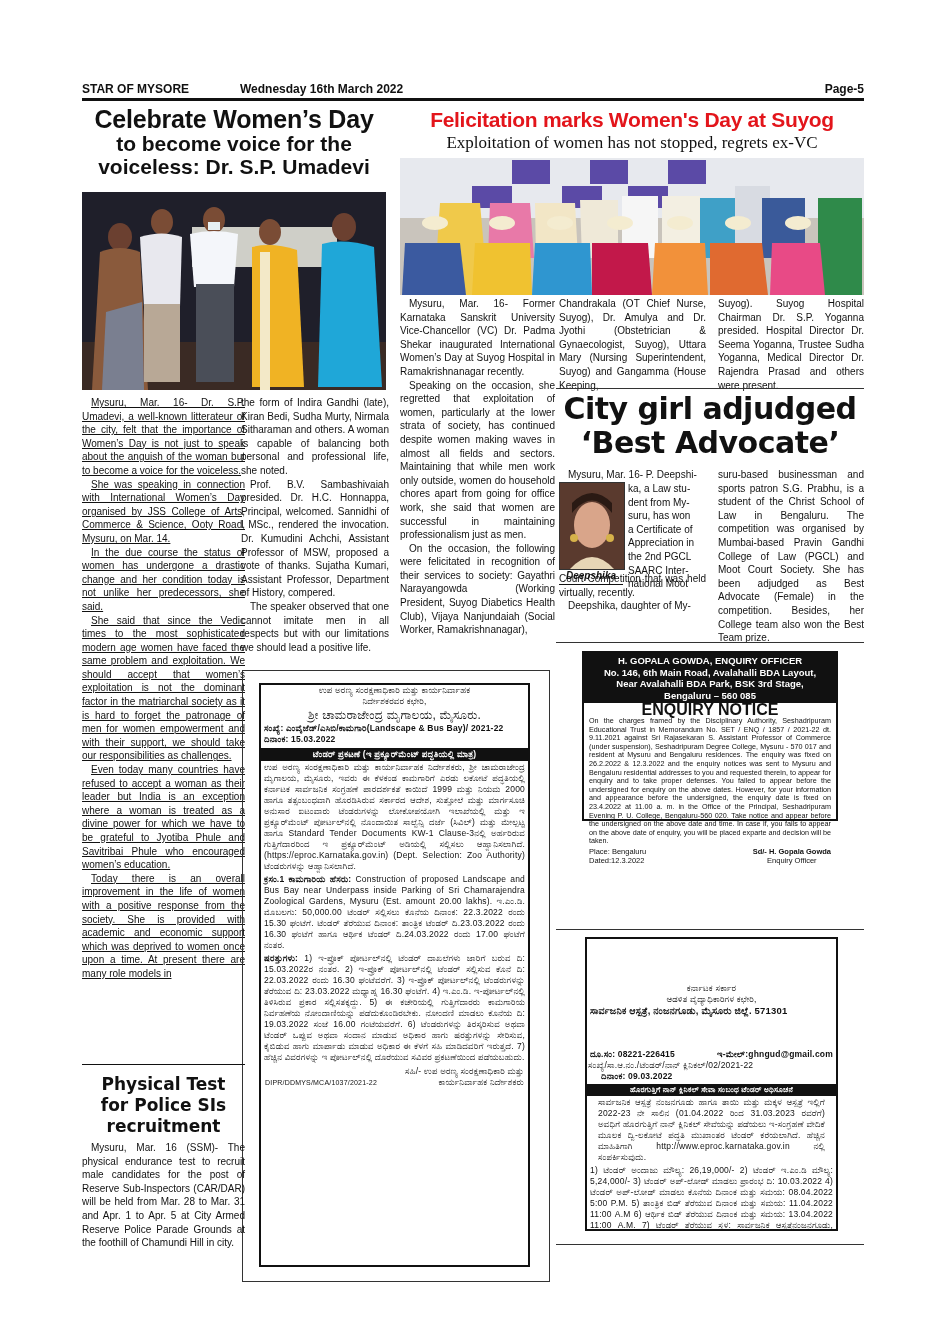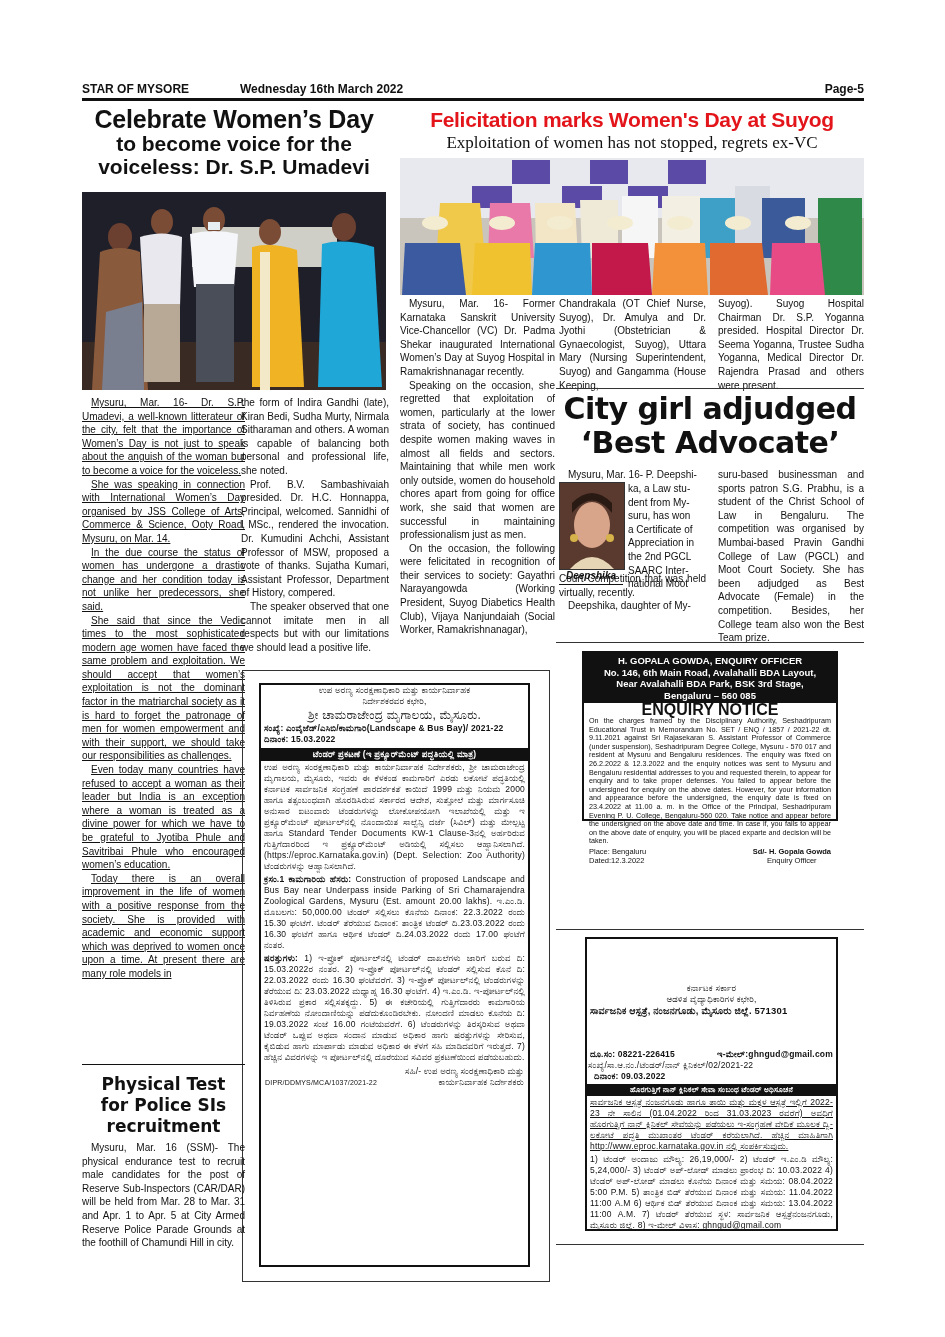--- a/index.html
+++ b/index.html
@@ -229,23 +229,23 @@
   <div class="kn" style="text-align:center;font-size:8.5px;line-height:11px;margin-top:44px;">
     <div>ಕರ್ನಾಟಕ ಸರ್ಕಾರ</div>
     <div>ಆಡಳಿತ ವೈದ್ಯಾಧಿಕಾರಿಗಳ ಕಛೇರಿ,</div>
   </div>
   <div class="kn" style="font-weight:bold;font-size:9.5px;line-height:12px;padding:0 3px;">ಸಾರ್ವಜನಿಕ ಆಸ್ಪತ್ರೆ, ನಂಜನಗೂಡು, ಮೈಸೂರು ಜಿಲ್ಲೆ. 571301</div>
   <div class="ad kn" style="display:flex;justify-content:space-between;font-weight:bold;padding:0 3px;margin-top:32px;">
     <span>ದೂ.ಸಂ: 08221-226415</span>
     <span>ಇ-ಮೇಲ್:ghngud@gmail.com</span>
   </div>
   <div class="ad kn" style="padding:0 1px;">ಸಂಖ್ಯೆ/ಸಾ.ಆ.ನಂ./ಟೆಂಡರ್/ನಾನ್ ಕ್ಲಿನಿಕಲ್/02/2021-22</div>
-  <div class="ad kn" style="padding:0 7px;font-weight:bold;">ದಿನಾಂಕ: 09.03.2022</div>
+  <div class="ad kn" style="padding:0 14px;font-weight:bold;">ದಿನಾಂಕ: 09.03.2022</div>
   <div class="blackbar kn" style="font-size:7.5px;line-height:12px;margin-top:2px;">ಹೊರಗುತ್ತಿಗೆ ನಾನ್ ಕ್ಲಿನಿಕಲ್ ಸೇವಾ ಸಂಬಂಧ ಟೆಂಡರ್ ಅಧಿಸೂಚನೆ</div>
-  <div class="ad kn" style="padding:1px 3px;text-align:justify;text-decoration:underline;">ಸಾರ್ವಜನಿಕ ಆಸ್ಪತ್ರೆ ನಂಜನಗೂಡು ಹಾಗೂ ತಾಯಿ ಮತ್ತು ಮಕ್ಕಳ ಆಸ್ಪತ್ರೆ ಇಲ್ಲಿಗೆ 2022-23 ನೇ ಸಾಲಿನ (01.04.2022 ರಿಂದ 31.03.2023 ರವರೆಗೆ) ಅವಧಿಗೆ ಹೊರಗುತ್ತಿಗೆ ನಾನ್ ಕ್ಲಿನಿಕಲ್ ಸೇವೆಯನ್ನು ಪಡೆಯಲು ಇ-ಸಂಗ್ರಹಣೆ ವೇದಿಕೆ ಮೂಲಕ ದ್ವಿ-ಲಕೋಟೆ ಪದ್ಧತಿ ಮುಖಾಂತರ ಟೆಂಡರ್ ಕರೆಯಲಾಗಿದೆ. ಹೆಚ್ಚಿನ ಮಾಹಿತಿಗಾಗಿ http://www.eproc.karnataka.gov.in ನಲ್ಲಿ ಸಂಪರ್ಕಿಸುವುದು.</div>
+  <div class="ad kn" style="padding:1px 11px;text-align:justify;">ಸಾರ್ವಜನಿಕ ಆಸ್ಪತ್ರೆ ನಂಜನಗೂಡು ಹಾಗೂ ತಾಯಿ ಮತ್ತು ಮಕ್ಕಳ ಆಸ್ಪತ್ರೆ ಇಲ್ಲಿಗೆ 2022-23 ನೇ ಸಾಲಿನ (01.04.2022 ರಿಂದ 31.03.2023 ರವರೆಗೆ) ಅವಧಿಗೆ ಹೊರಗುತ್ತಿಗೆ ನಾನ್ ಕ್ಲಿನಿಕಲ್ ಸೇವೆಯನ್ನು ಪಡೆಯಲು ಇ-ಸಂಗ್ರಹಣೆ ವೇದಿಕೆ ಮೂಲಕ ದ್ವಿ-ಲಕೋಟೆ ಪದ್ಧತಿ ಮುಖಾಂತರ ಟೆಂಡರ್ ಕರೆಯಲಾಗಿದೆ. ಹೆಚ್ಚಿನ ಮಾಹಿತಿಗಾಗಿ http://www.eproc.karnataka.gov.in ನಲ್ಲಿ ಸಂಪರ್ಕಿಸುವುದು.</div>
   <div class="ad kn" style="padding:1px 3px;text-align:justify;">1) ಟೆಂಡರ್ ಅಂದಾಜು ಮೌಲ್ಯ: 26,19,000/- 2) ಟೆಂಡರ್ ಇ.ಎಂ.ಡಿ ಮೌಲ್ಯ: 5,24,000/- 3) ಟೆಂಡರ್ ಅಪ್-ಲೋಡ್ ಮಾಡಲು ಪ್ರಾರಂಭ ದಿ: 10.03.2022 4) ಟೆಂಡರ್ ಅಪ್-ಲೋಡ್ ಮಾಡಲು ಕೊನೆಯ ದಿನಾಂಕ ಮತ್ತು ಸಮಯ: 08.04.2022 5:00 P.M. 5) ತಾಂತ್ರಿಕ ಬಿಡ್ ತೆರೆಯುವ ದಿನಾಂಕ ಮತ್ತು ಸಮಯ: 11.04.2022 11:00 A.M 6) ಆರ್ಥಿಕ ಬಿಡ್ ತೆರೆಯುವ ದಿನಾಂಕ ಮತ್ತು ಸಮಯ: 13.04.2022 11:00 A.M. 7) ಟೆಂಡರ್ ತೆರೆಯುವ ಸ್ಥಳ: ಸಾರ್ವಜನಿಕ ಆಸ್ಪತ್ರೆನಂಜನಗೂಡು, ಮೈಸೂರು ಜಿಲ್ಲೆ. 8) ಇ-ಮೇಲ್ ವಿಳಾಸ: ghngud@gmail.com</div>
   <div class="ad kn" style="text-align:center;padding:1px 3px;">ಸಹಿ/- ಆಡಳಿತ ವೈದ್ಯಾಧಿಕಾರಿಗಳು, ಸಾರ್ವಜನಿಕ ಆಸ್ಪತ್ರೆ, ನಂಜನಗೂಡು</div>
   <div style="font-size:6.5px;padding:0 3px;text-decoration:underline;">DIPR/DDMYS/MCA/1031/2021-22</div>
 </div>
 
 <div class="abs hrule" style="left:556px;top:1244px;width:308px;"></div>
 
 <div class="abs hrule" style="left:82px;top:1064px;width:163px;background:#111;"></div>
 <div class="abs h-phys">
   <div>Physical Test</div>

